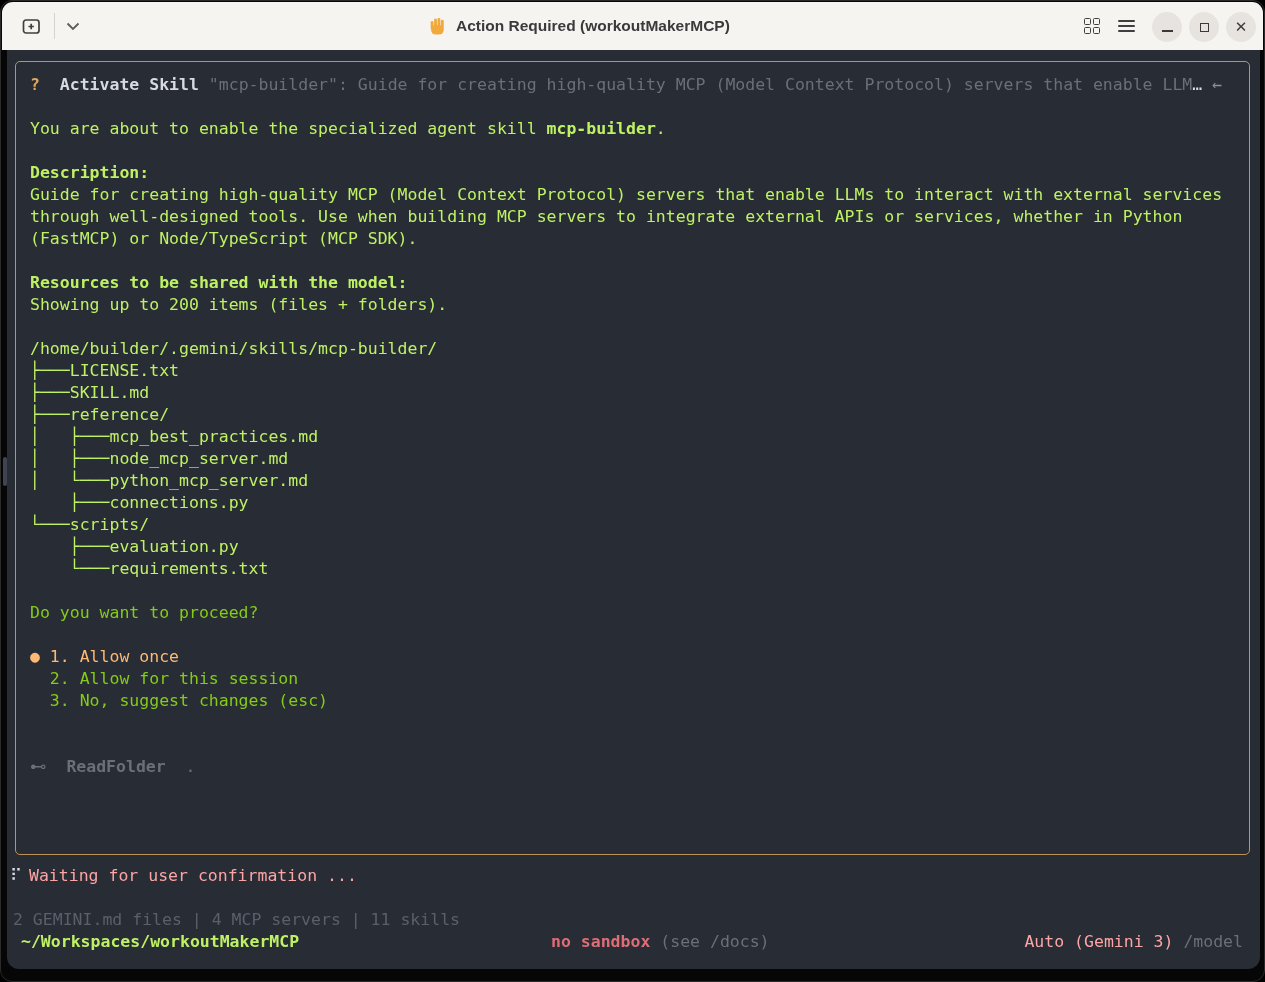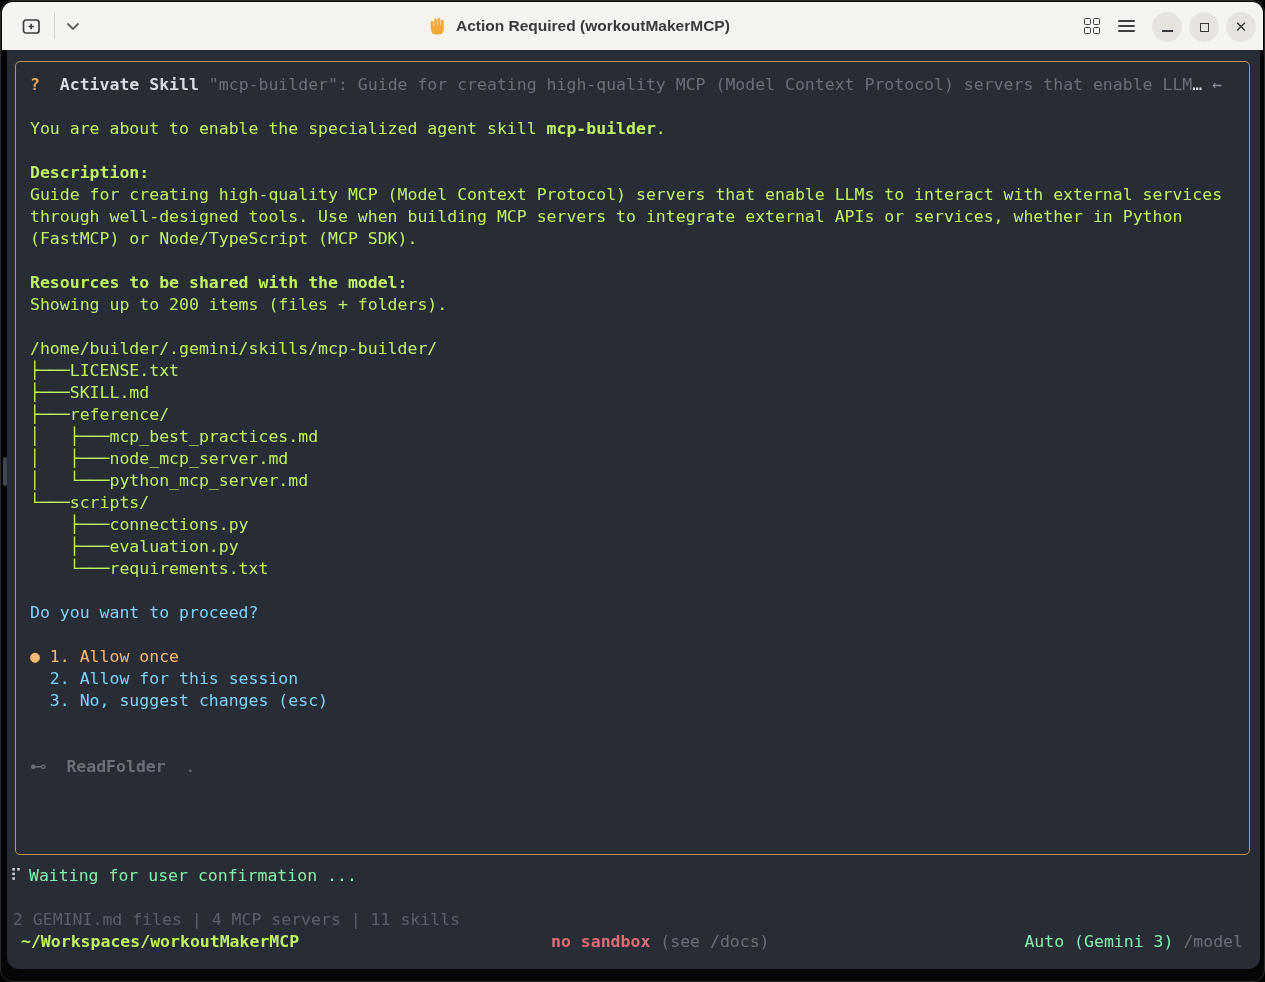--- a/index.html
+++ b/index.html
@@ -30,22 +30,22 @@
   .close-glyph{font-size:15px;color:#3a3a3a;font-family:"DejaVu Sans",sans-serif;line-height:1;}
 
   
   .term{position:absolute;left:6px;top:49px;width:1253px;height:919px;background:#282c35;
         border-radius:0 0 12px 12px;font-family:"DejaVu Sans Mono",monospace;}
   .scroll-thumb{position:absolute;left:2px;top:456px;width:4px;height:29px;background:#3f4450;border-radius:2px;}
 
   .ln{height:22px;line-height:22px;white-space:pre;font-size:16.5px;}
   .b{font-weight:bold;}
   .c-blue{color:#bef264}.c-gold{color:#dfa959}.c-white{color:#d7dae0}
-  .c-dim{color:#697078}.c-gray{color:#7dd3fc}.c-green{color:#fdba74}
-  .c-purple{color:#86efac}.c-red{color:#e06c75}.c-arrow{color:#8a9099}
+  .c-dim{color:#697078}.c-gray{color:#84cc16}.c-green{color:#fdba74}
+  .c-purple{color:#fca5a5}.c-red{color:#e06c75}.c-arrow{color:#8a9099}
   .c-dgray{color:#596069}
 
   .dialog{position:absolute;left:8px;top:11px;width:1233px;height:792px;
           border:1.5px solid #bd9458;border-radius:5px;box-sizing:content-box;}
   .dlg-content{position:absolute;left:14px;top:12px;right:6px;}
 
   .spinner{position:absolute;left:3px;top:815px;}
   .waiting{position:absolute;left:22px;top:815px;}
   .ctx-line{position:absolute;left:6px;top:859px;}
   .cwd-line{position:absolute;left:14px;top:881px;}
@@ -124,22 +124,22 @@
         <div class="ln c-blue b">Resources to be shared with the model:</div>
         <div class="ln c-blue">Showing up to 200 items (files + folders).</div>
         <div class="ln"></div>
         <div class="ln c-blue">/home/builder/.gemini/skills/mcp-builder/</div>
         <div class="ln c-blue">├───LICENSE.txt</div>
         <div class="ln c-blue">├───SKILL.md</div>
         <div class="ln c-blue">├───reference/</div>
         <div class="ln c-blue">│   ├───mcp_best_practices.md</div>
         <div class="ln c-blue">│   ├───node_mcp_server.md</div>
         <div class="ln c-blue">│   └───python_mcp_server.md</div>
+        <div class="ln c-blue">    ├───connections.py</div>
         <div class="ln c-blue">└───scripts/</div>
-        <div class="ln c-blue">    ├───connections.py</div>
         <div class="ln c-blue">    ├───evaluation.py</div>
         <div class="ln c-blue">    └───requirements.txt</div>
         <div class="ln"></div>
         <div class="ln c-gray">Do you want to proceed?</div>
         <div class="ln"></div>
         <div class="ln c-green">● 1. Allow once</div>
         <div class="ln c-gray">  2. Allow for this session</div>
         <div class="ln c-gray">  3. No, suggest changes (esc)</div>
         <div class="ln"></div>
         <div class="ln"></div>

